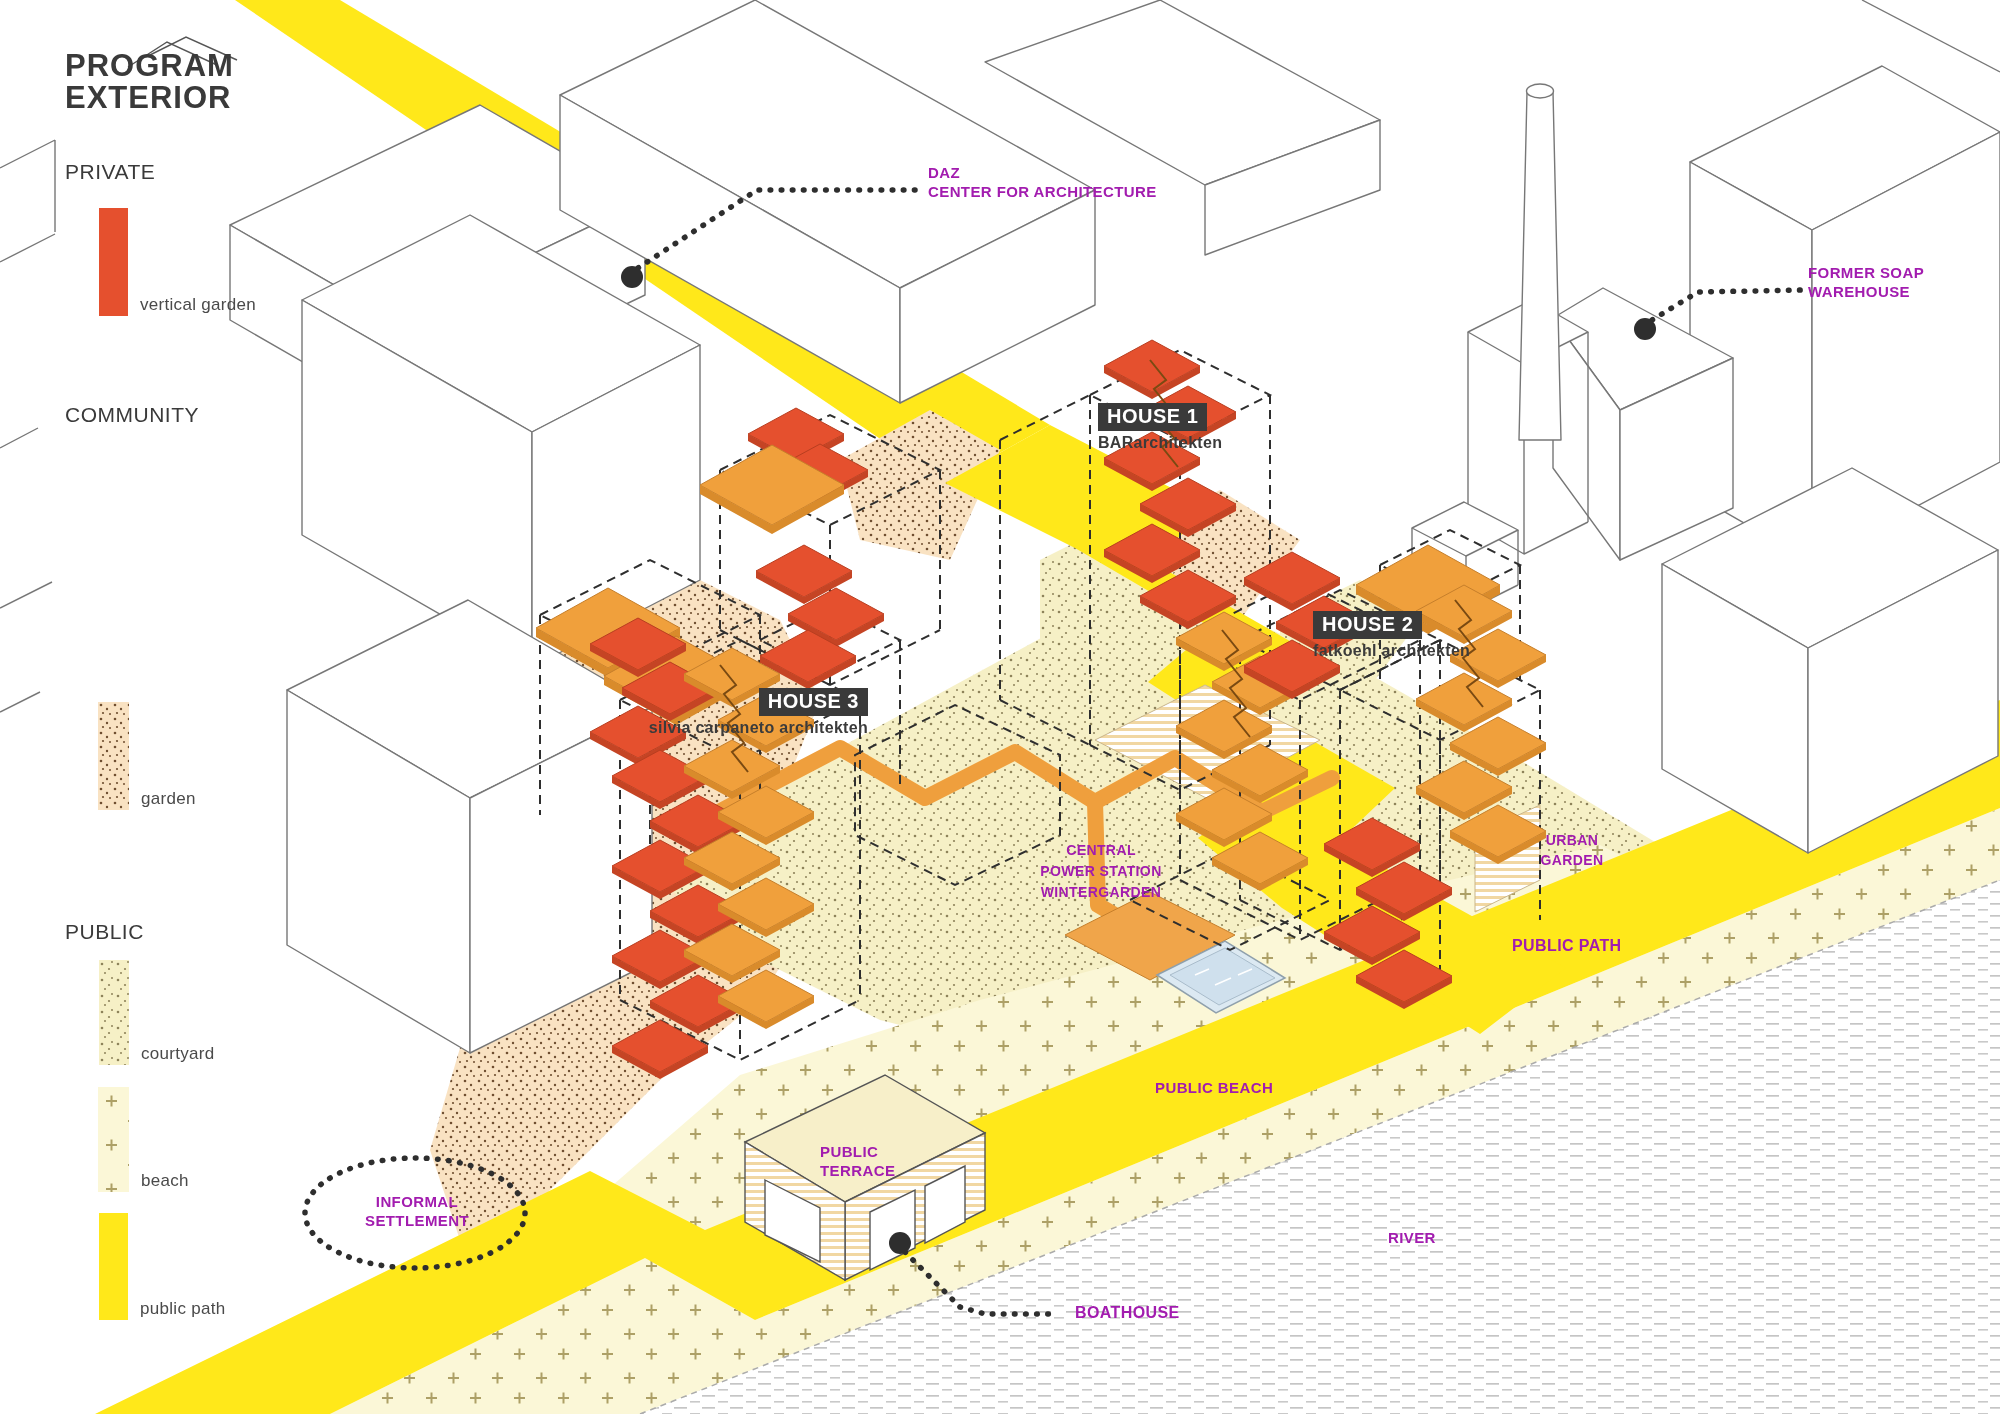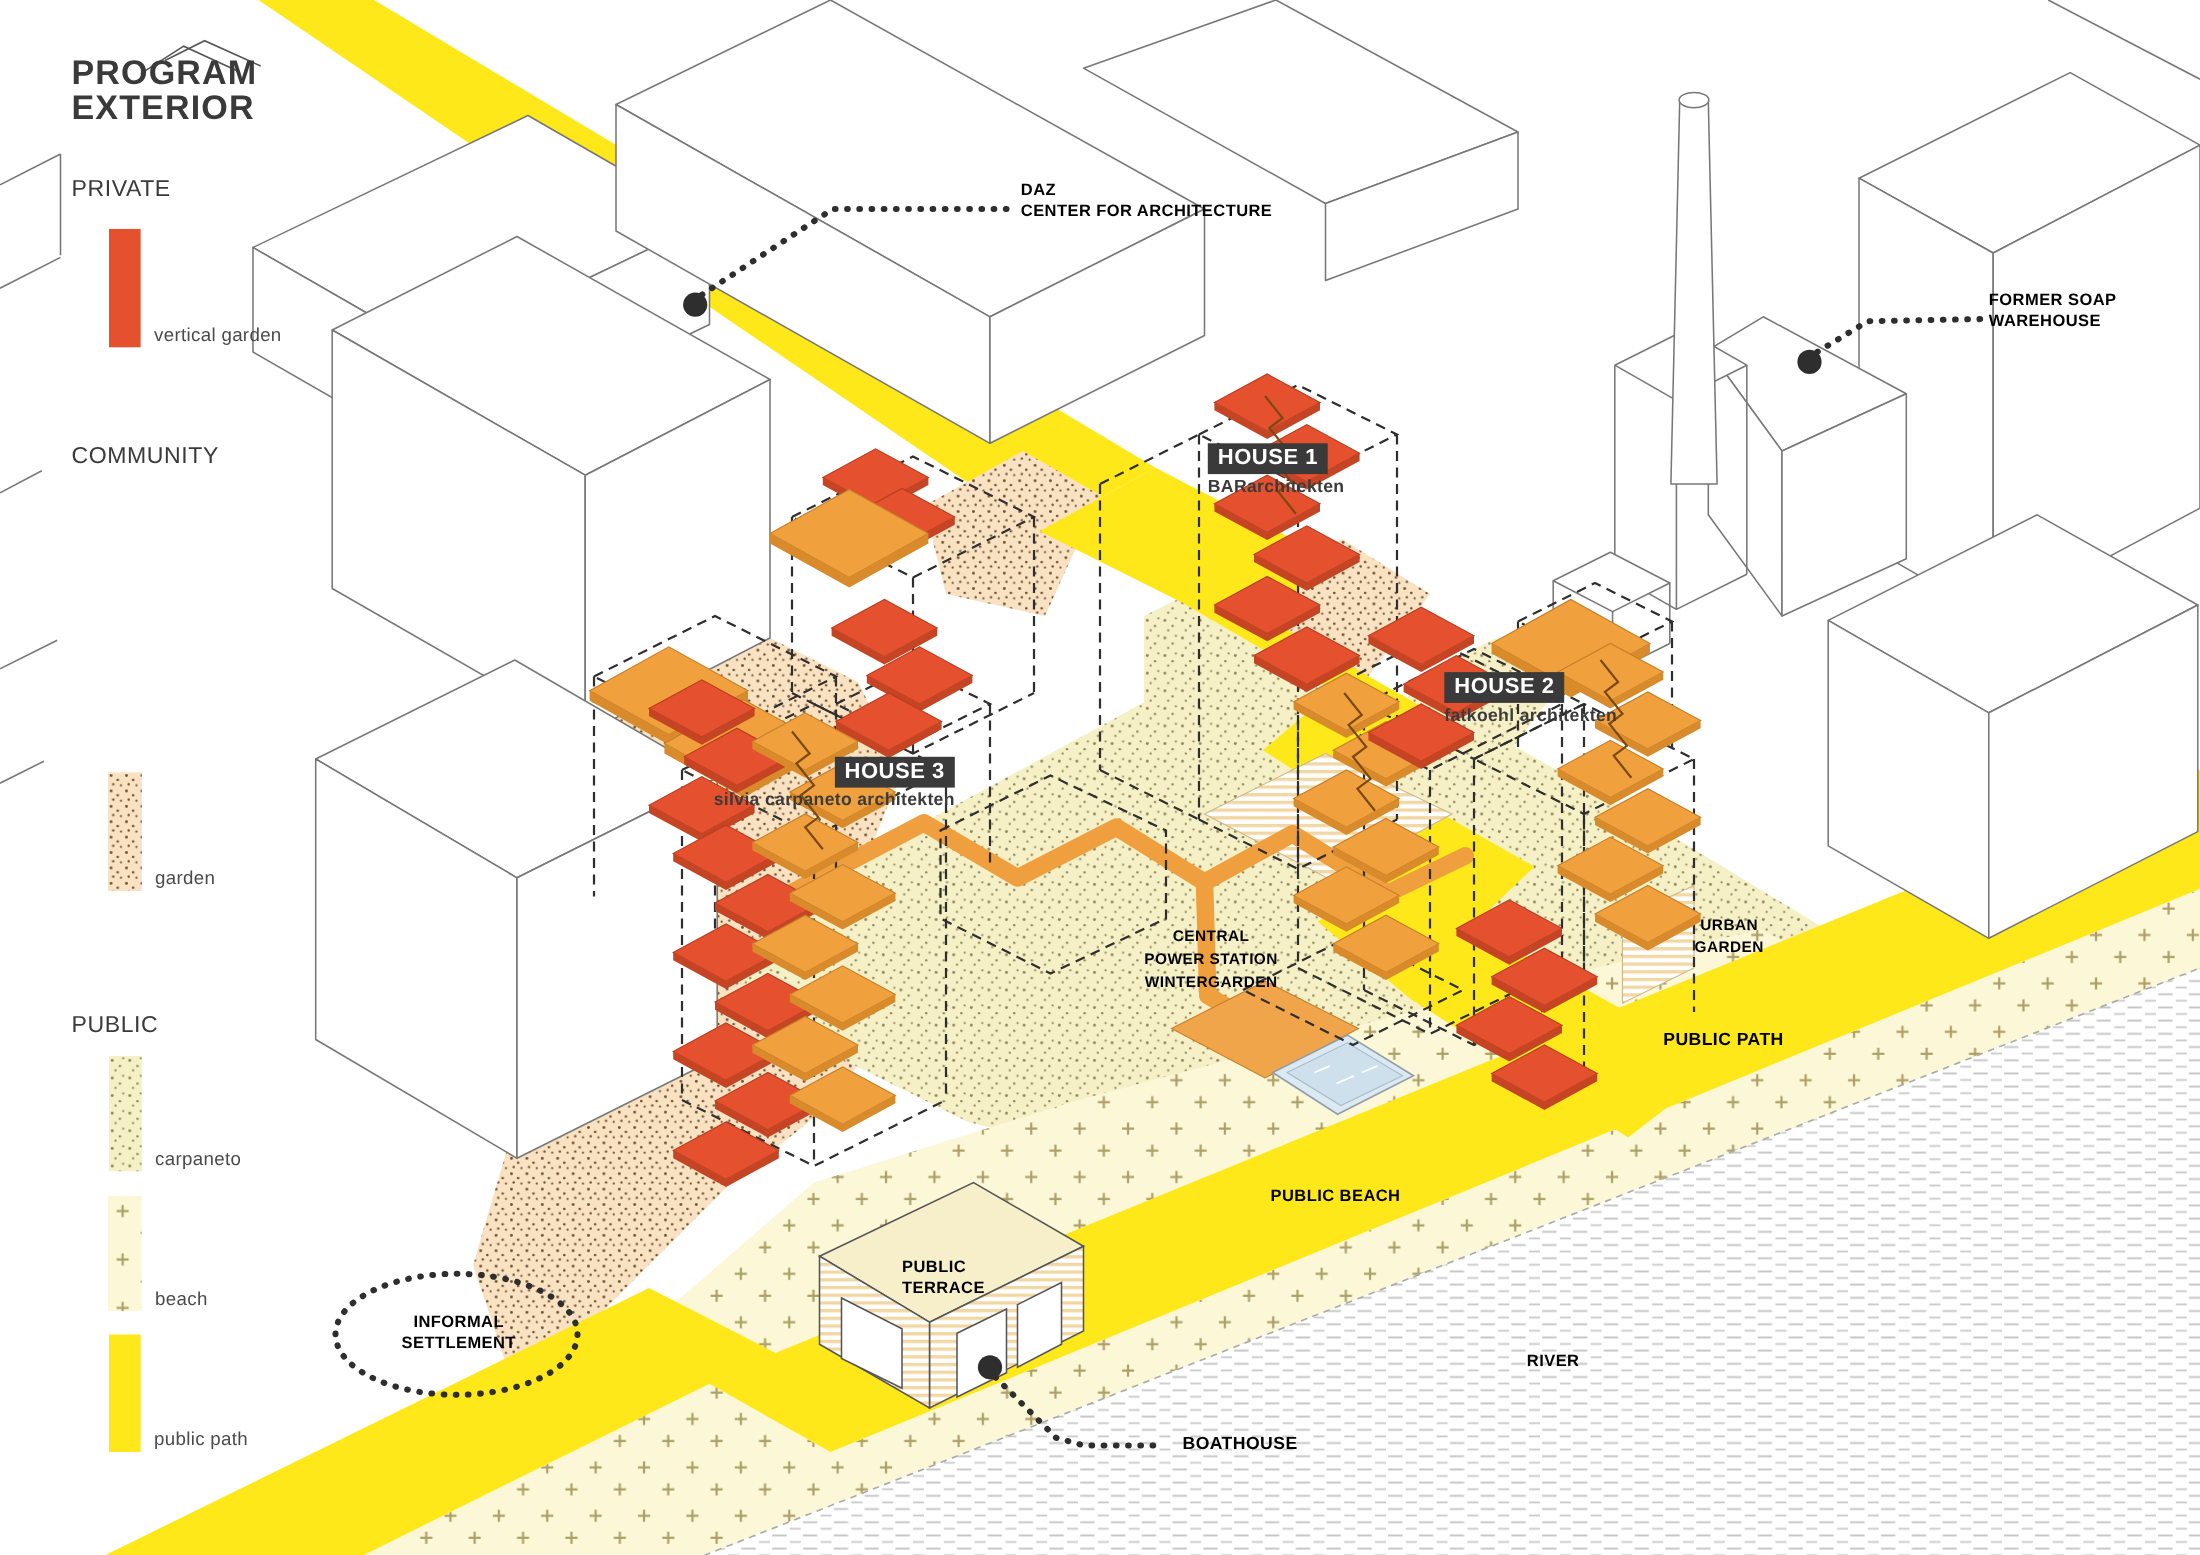--- a/index.html
+++ b/index.html
@@ -9,21 +9,21 @@
   
   .legend{position:absolute;left:0;top:0;width:320px;height:1414px;}
   .title{position:absolute;left:65px;top:50px;font-size:31px;line-height:32px;font-weight:700;
          letter-spacing:1px;white-space:pre-line;color:#3a3a3a;}
   .lg-head{position:absolute;font-size:21px;font-weight:400;letter-spacing:.5px;color:#3a3a3a;}
   .lg-row{position:absolute;display:flex;align-items:flex-end;gap:12px;margin-left:32px;}
   .lg-label{font-size:17px;color:#4a4a4a;letter-spacing:.3px;padding-bottom:1px;white-space:nowrap;}
   .sw{display:block;}
   
   .map-label{position:absolute;font-size:15px;font-weight:700;letter-spacing:.4px;line-height:19px;
-             white-space:pre-line;color:#000000;}
+             white-space:pre-line;color:#a21caf;}
   .ctr{text-align:center;}
   .house-label{position:absolute;}
   .house-tag{display:inline-block;background:#3a3a3a;color:#ffffff;font-size:20px;font-weight:700;
              letter-spacing:.5px;padding:2px 9px 3px 9px;margin-top:46px;}
   .house-arch{font-size:16px;font-weight:700;letter-spacing:.3px;margin-top:3px;color:#3b3b3b;}
   .right{text-align:right;}
   .lab-16{font-size:16px;}
 </style>
 </head>
 <body>
@@ -286,21 +286,21 @@
           <rect width="31" height="108" fill="url(#patGarden)"></rect>
         </svg>
       <span class="lg-label">garden</span>
     </div>
 
     <div class="lg-head" style="left:65px;top:920px">PUBLIC</div>
     <div class="lg-row" style="left:67px;top:960px">
       <svg class="sw" width="30" height="105">
           <rect width="30" height="105" fill="url(#patCourt)"></rect>
         </svg>
-      <span class="lg-label">carpaneto</span>
+      <span class="lg-label">courtyard</span>
     </div>
     <div class="lg-row" style="left:66px;top:1087px">
       <svg class="sw" width="31" height="105">
           <rect width="31" height="105" fill="url(#patBeach)"></rect>
         </svg>
       <span class="lg-label">beach</span>
     </div>
     <div class="lg-row" style="left:67px;top:1213px">
       <svg class="sw" width="29" height="107">
           <rect width="29" height="107" fill="#FFE81A"></rect>

